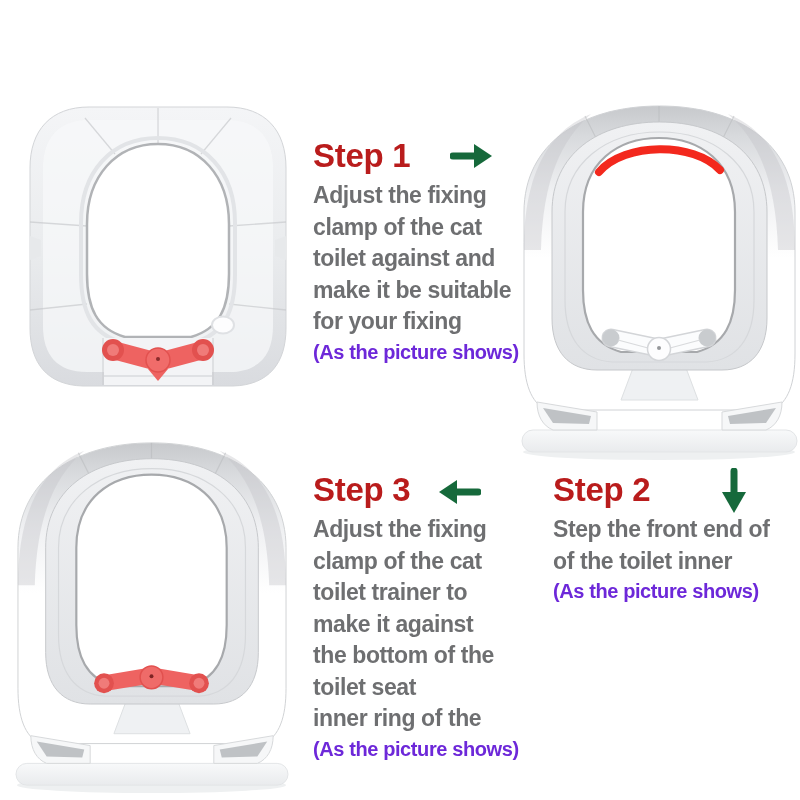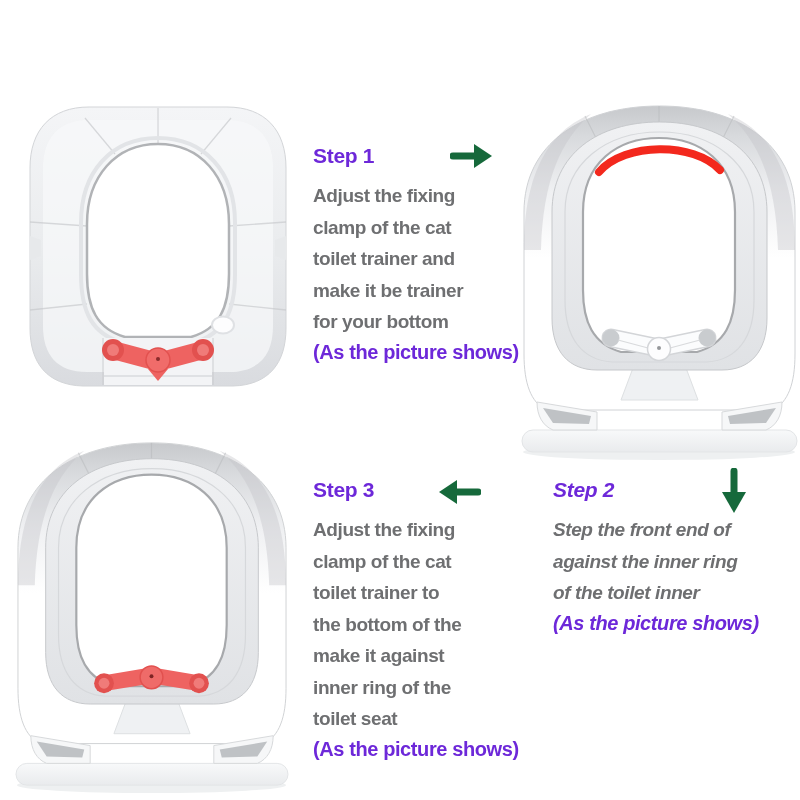--- a/index.html
+++ b/index.html
@@ -9,28 +9,28 @@
   }
   .photo{position:absolute;}
   .photo svg{display:block;width:100%;height:100%;}
   #photo-a{left:27px;top:104px;width:262px;height:292px;}
   #photo-b{left:521px;top:100px;width:277px;height:360px;}
   #photo-c{left:15px;top:434px;width:274px;height:362px;}
 
   .step{position:absolute;}
   #step1{left:313px;top:136px;width:226px;}
   #step3{left:313px;top:470px;width:226px;}
-  #step2{left:553px;top:470px;width:247px;font-style:italic;}
+  #step2{left:553px;top:470px;width:247px;}
 
   .step-title{
-    font-size:21px;font-weight:700;color:#6d28d9;letter-spacing:-0.3px;line-height:40px;
+    font-size:33px;font-weight:700;color:#b91c1c;letter-spacing:-0.3px;line-height:40px;
   }
   .step-body{margin-top:4px;}
   .step-body .line{
-    font-size:19px;line-height:31.5px;font-weight:600;color:#6E6F71;
+    font-size:23px;line-height:31.5px;font-weight:600;color:#6E6F71;
     letter-spacing:-0.4px;white-space:nowrap;
   }
   .step-note{
     margin-top:3px;font-size:20px;font-weight:700;color:#6d28d9;
     letter-spacing:-0.4px;white-space:nowrap;
   }
   .arrow{position:absolute;}
   #step1 .arrow{left:137px;top:5px;}
   #step3 .arrow{left:124px;top:7px;}
   #step2 .arrow{left:166px;top:-2px;}
@@ -197,56 +197,55 @@
     <div class="step-title">Step 1</div>
     <span class="arrow">
       <svg width="44" height="30" viewBox="0 0 44 30">
         <path d="M3 15 H27" stroke="#16693B" stroke-width="7" stroke-linecap="round"></path>
         <path d="M24 3 L42 15 L24 27 Z" fill="#16693B"></path>
       </svg>
     </span>
     <div class="step-body">
       <div class="line">Adjust the fixing</div>
       <div class="line">clamp of the cat</div>
-      <div class="line">toilet trainer and</div>
-      <div class="line">make it be trainer</div>
-      <div class="line">for your bottom</div>
+      <div class="line">toilet against and</div>
+      <div class="line">make it be suitable</div>
+      <div class="line">for your fixing</div>
     </div>
     <div class="step-note">(As the picture shows)</div>
   </div>
 
   <div class="step" id="step2">
     <div class="step-title">Step 2</div>
     <span class="arrow">
       <svg width="30" height="48" viewBox="0 0 30 48">
         <path d="M15 3 V27" stroke="#16693B" stroke-width="7" stroke-linecap="round"></path>
         <path d="M3 24 L15 45 L27 24 Z" fill="#16693B"></path>
       </svg>
     </span>
     <div class="step-body">
       <div class="line">Step the front end of</div>
-      <div class="line">against the inner ring</div>
       <div class="line">of the toilet inner</div>
     </div>
     <div class="step-note">(As the picture shows)</div>
   </div>
 
   <div class="step" id="step3">
     <div class="step-title">Step 3</div>
     <span class="arrow">
       <svg width="44" height="30" viewBox="0 0 44 30">
         <path d="M41 15 H17" stroke="#16693B" stroke-width="7" stroke-linecap="round"></path>
         <path d="M20 3 L2 15 L20 27 Z" fill="#16693B"></path>
       </svg>
     </span>
     <div class="step-body">
       <div class="line">Adjust the fixing</div>
       <div class="line">clamp of the cat</div>
       <div class="line">toilet trainer to</div>
+      <div class="line">make it against</div>
       <div class="line">the bottom of the</div>
-      <div class="line">make it against</div>
+      <div class="line">toilet seat</div>
       <div class="line">inner ring of the</div>
-      <div class="line">toilet seat</div>
     </div>
     <div class="step-note">(As the picture shows)</div>
   </div>
 
 </div>
 
 </body></html>

